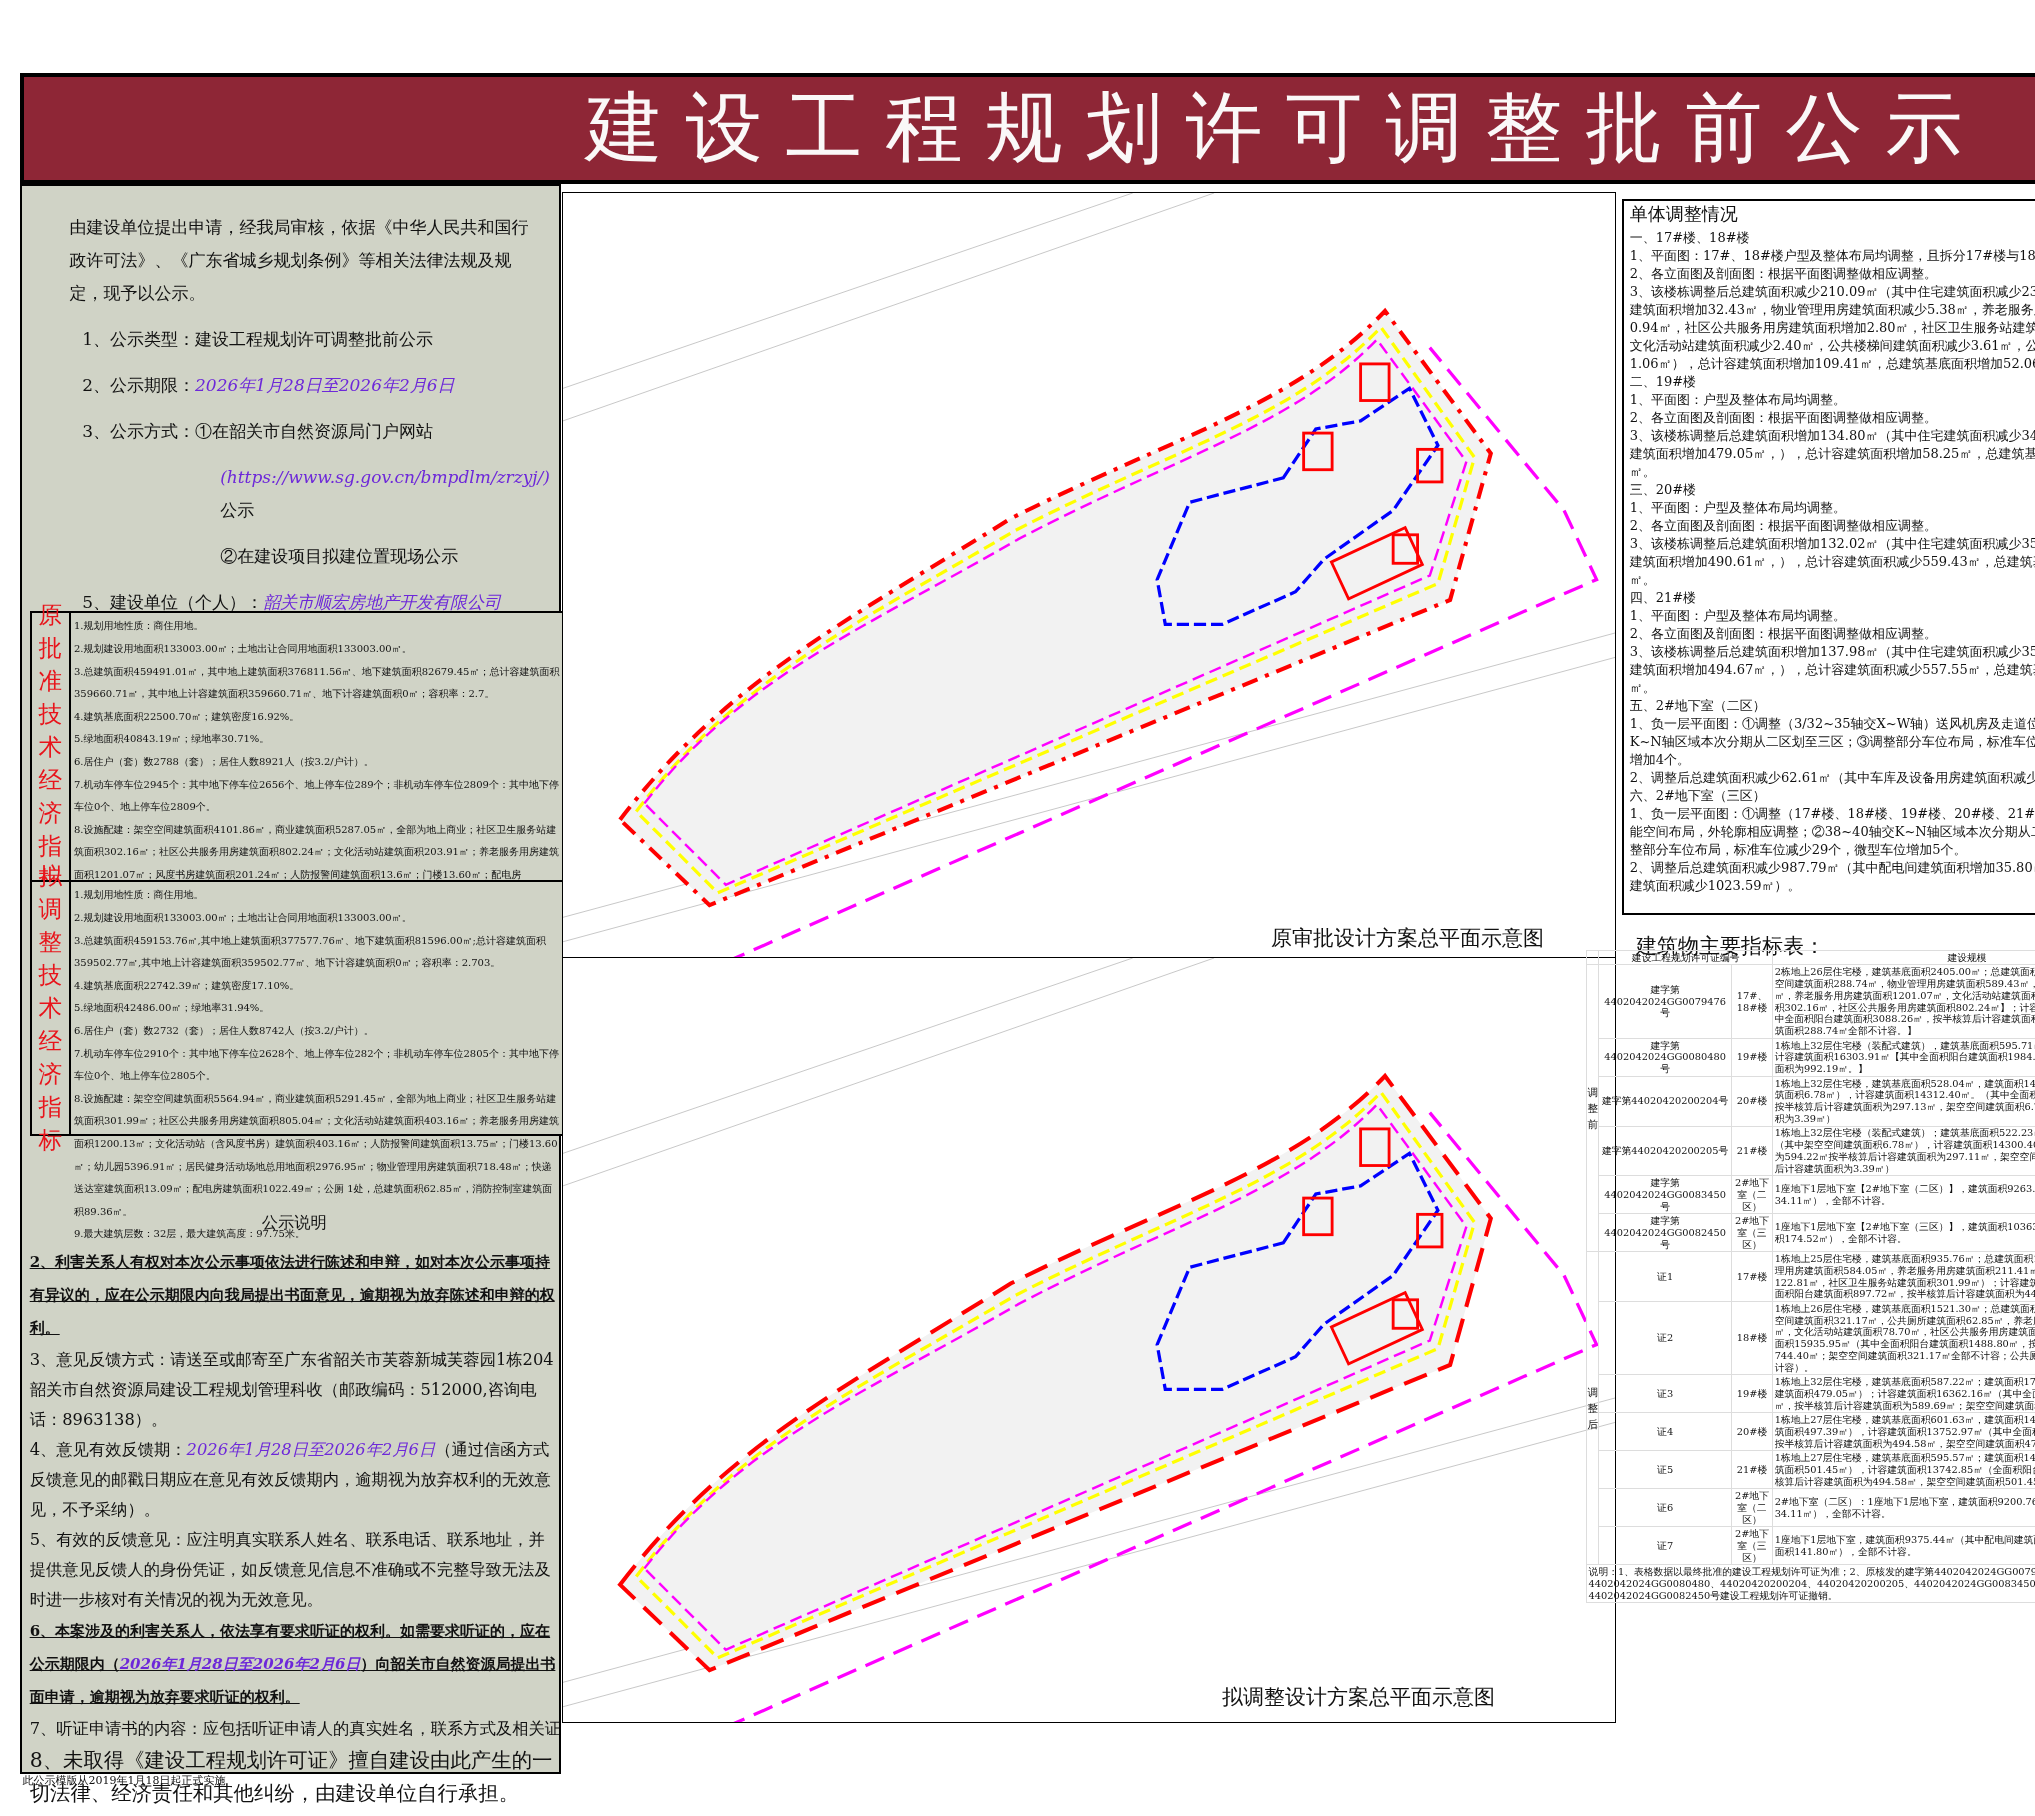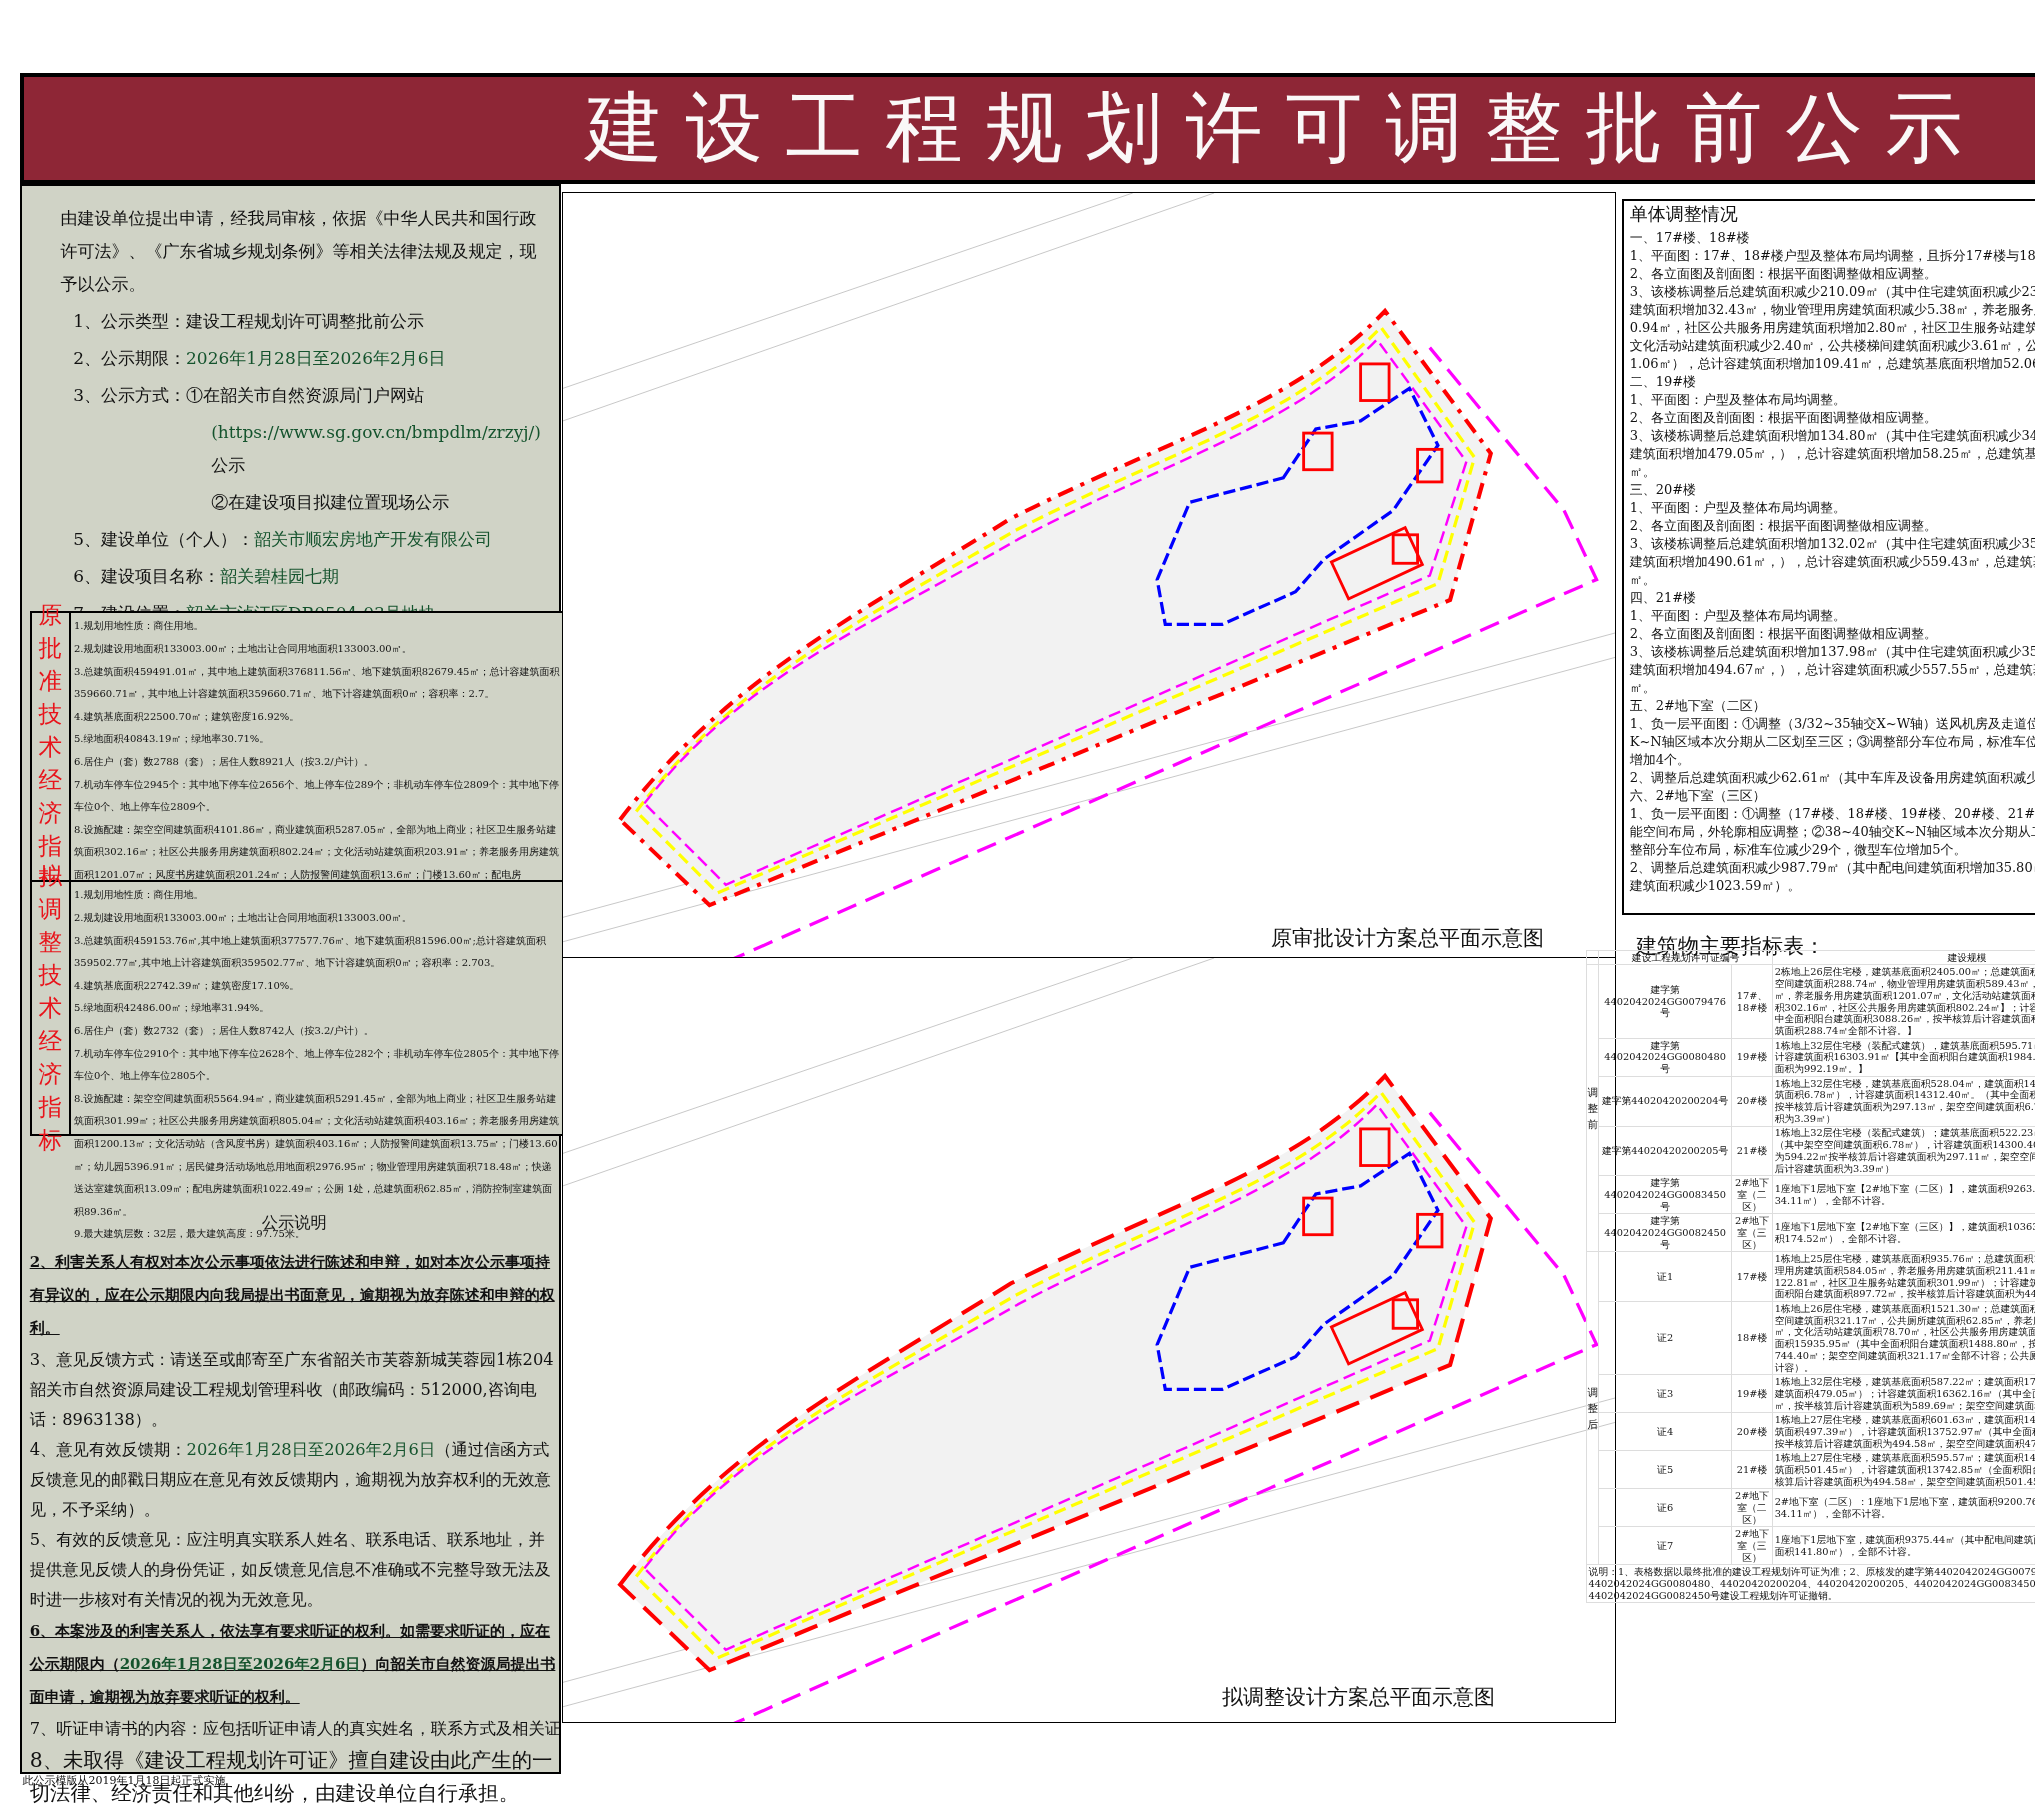--- a/index.html
+++ b/index.html
@@ -2,24 +2,24 @@
 <html style="font-size:6.5px"><head>
 <meta charset="utf-8">
 <style>
   html,body{margin:0;padding:0;background:#fff;}
   body{width:2567px;height:1817px;position:relative;overflow:hidden;font-family:"DejaVu Serif","Liberation Serif",serif;color:#111;}
   .abs{position:absolute;box-sizing:border-box;}
   .banner{left:20.4px;top:73px;width:2530px;height:111px;background:#8e2636;border:4.9px solid #000;display:flex;align-items:center;justify-content:center;}
   .banner-title{color:#faf8f8;font-family:"DejaVu Sans","Liberation Sans",sans-serif;font-size:77px;letter-spacing:23px;font-weight:400;}
   .left-panel{left:20.4px;top:184px;width:541px;height:1590px;background:#d0d3c6;border:2.4px solid #000;}
   .intro{padding:12.2px 8.1px 0 9.8px;font-size:17px;line-height:33px;}
-  .intro p{margin:4px;}
+  .intro p{margin:13px;}
   .ind{padding-left:37px;}
   .ind2{padding-left:175px;}
-  .red{color:#14532d;}
+  .red{color:#6d28d9;font-style:italic;}
   .idx-box{position:absolute;left:7.3px;width:531px;border:2.4px solid #000;background:#d0d3c6;display:flex;}
   .idx-side{width:37px;border-right:2px solid #000;color:#e8141b;font-size:23.6px;display:flex;flex-direction:column;align-items:center;justify-content:center;line-height:33px;}
   .idx-body{flex:1;padding:2.4px 2.4px 2.4px 3.3px;font-size:10px;line-height:22.6px;}
   .idx-body p{margin:0;}
   .notes{position:absolute;left:7.3px;top:1022px;width:529px;font-size:16.3px;line-height:30px;}
   .notes p{margin:0;}
   .notes .big{font-size:15px;font-weight:bold;text-decoration:underline;line-height:33px;}
   .notes .ttl{text-align:center;font-weight:normal;margin-bottom:8.1px;}
   .footer-note{left:22.4px;top:1773px;font-size:11px;}
   .plan{border:1.2px solid #000;background:#fff;overflow:hidden;}

